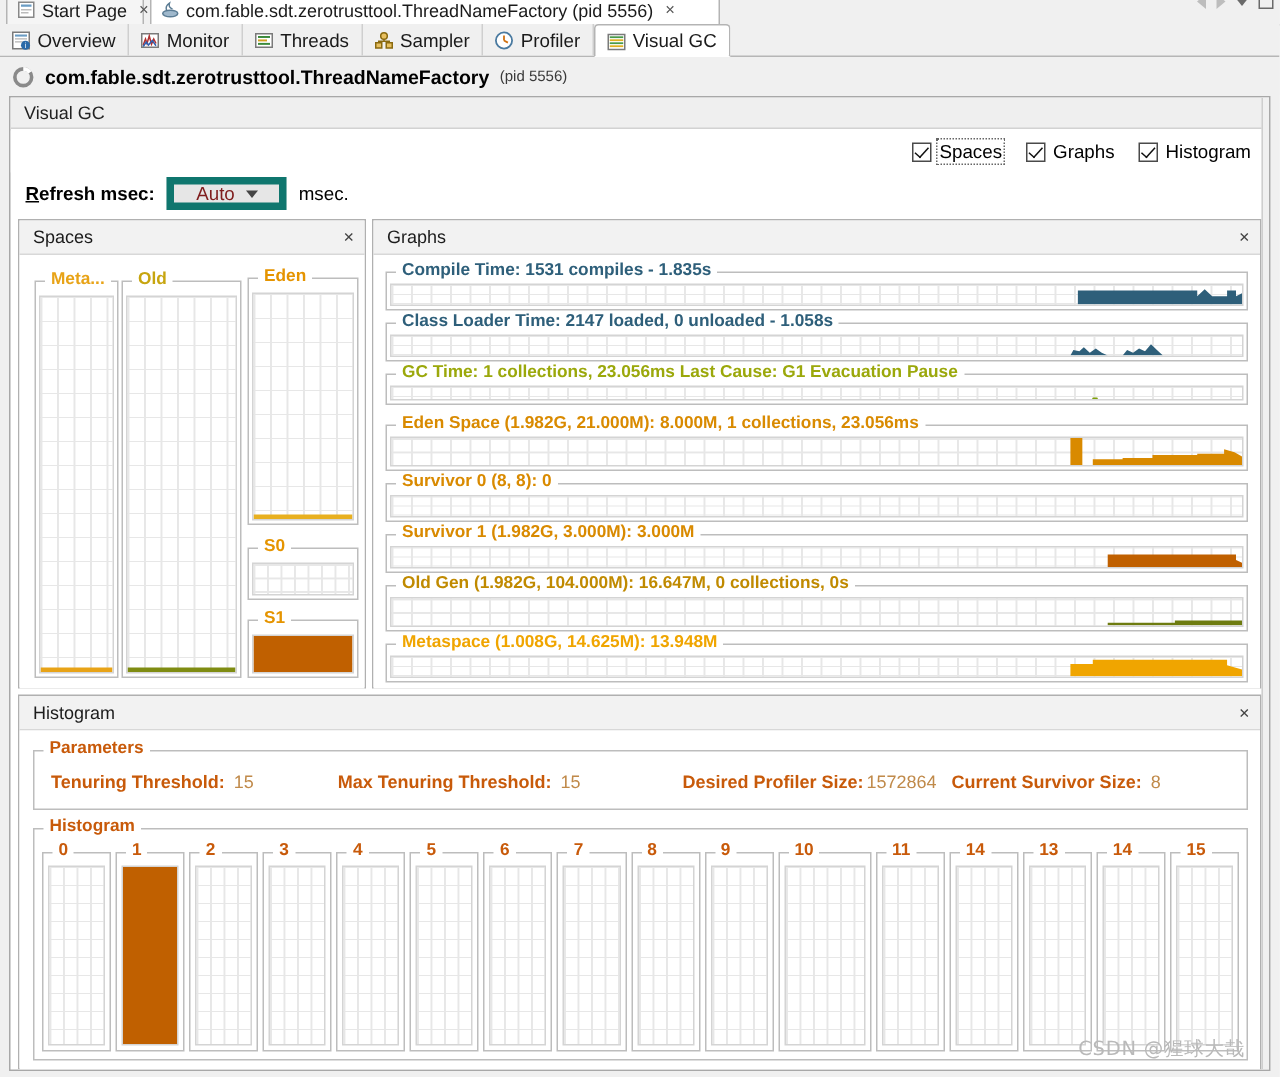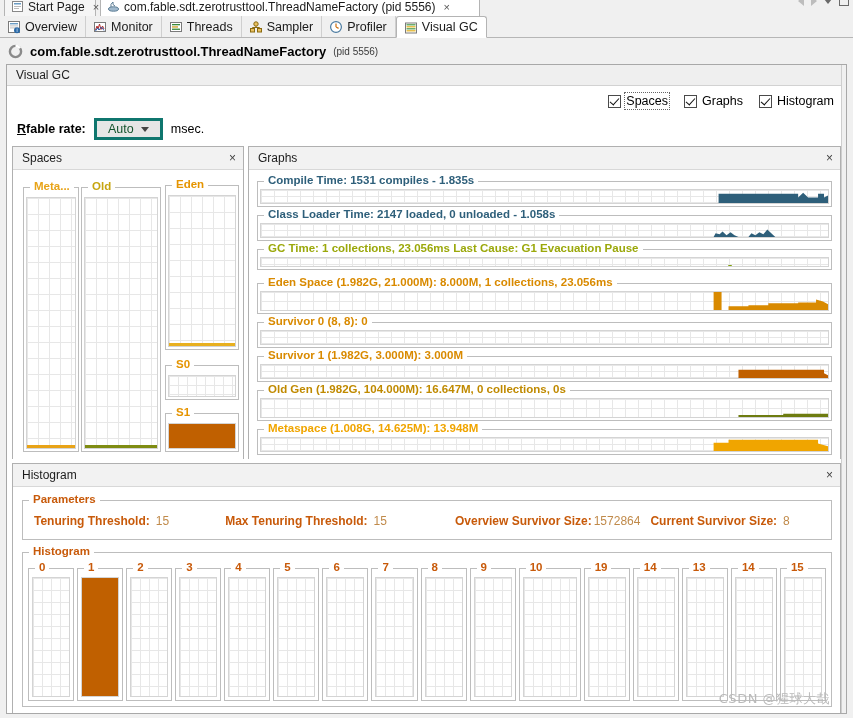--- a/index.html
+++ b/index.html
@@ -107,23 +107,23 @@
   }
   .chk.focus .lbl { outline: 1px dotted #666; outline-offset: 1px; }
 
   .refreshrow {
     position: absolute; left: 10px; top: 51px; height: 26px;
     display: flex; align-items: center; gap: 8px;
   }
   .refreshrow .rlabel { font-weight: bold; font-size: 12.5px; }
   .refreshrow .rlabel u { text-decoration: underline; }
   .combo {
-    width: 69px; height: 22px; background: #e6e6e6; border: 3px solid #0f766e;
+    width: 80px; height: 22px; background: #e6e6e6; border: 5px solid #0f766e;
     display: flex; align-items: center; justify-content: center; gap: 7px;
-    font-size: 12.5px; color: #14532d;
+    font-size: 12.5px; color: #7f1d1d;
   }
   .combo .dd { width: 0; height: 0; border-left: 4px solid transparent; border-right: 4px solid transparent; border-top: 5px solid #444; }
   .msec { font-size: 12.5px; }
 
   
   .subwin {
     position: absolute; background: #ffffff;
     border: 1px solid #b0b0b0;
   }
   .subwin-head {
@@ -302,21 +302,21 @@
         <span class="chkbox"></span>
         <span class="lbl">Graphs</span>
       </span>
       <span class="chk">
         <span class="chkbox"></span>
         <span class="lbl">Histogram</span>
       </span>
     </div>
 
     <div class="refreshrow">
-      <span class="rlabel"><u>R</u><span>fable rate:</span></span>
+      <span class="rlabel"><u>R</u><span>efresh msec:</span></span>
       <span class="combo">
         <span>Auto</span>
         <span class="dd"></span>
       </span>
       <span class="msec">msec.</span>
     </div>
 
     <div class="subwin" style="left:5px; top:81px; width:232px; height:313px;">
       <div class="subwin-head">
         <span>Spaces</span>
@@ -487,21 +487,21 @@
       <div class="subwin-body" style="height:226px;">
 
         <div class="gbox" style="left:9px; top:6px; width:810px; height:47px;">
           <div class="gborder"></div>
           <div class="gtitle" style="color:#C85A0A;">Parameters</div>
           <div style="position:absolute; left:12px; top:21px; right:8px; display:flex; align-items:center; font-size:12px;">
             <span style="font-weight:bold;color:#C85A0A;">Tenuring Threshold:</span>
             <span style="color:#C08A4A; margin-left:6px;">15</span>
             <span style="font-weight:bold;color:#C85A0A; margin-left:56px;">Max Tenuring Threshold:</span>
             <span style="color:#C08A4A; margin-left:6px;">15</span>
-            <span style="font-weight:bold;color:#C85A0A; margin-left:68px;">Overview Survivor Size:</span>
+            <span style="font-weight:bold;color:#C85A0A; margin-left:68px;">Desired Profiler Size:</span>
             <span style="color:#C08A4A; margin-left:2px;">1572864</span>
             <span style="font-weight:bold;color:#C85A0A; margin-left:10px;">Current Survivor Size:</span>
             <span style="color:#C08A4A; margin-left:6px;">8</span>
           </div>
         </div>
 
         <div class="gbox" style="left:9px; top:58px; width:810px; height:162px;">
           <div class="gborder"></div>
           <div class="gtitle" style="color:#C85A0A;">Histogram</div>
           <div class="ginner" style="top:16px; left:6px; right:6px; bottom:6px;">
@@ -600,21 +600,21 @@
                   <div class="gborder"></div>
                   <div class="gtitle" style="color: rgb(200, 90, 10);">10</div>
                   <div class="ginner" style="inset: 16px 4px 4px;">
                     <div class="gridc" style="background-size: 9px 12px;">
                       <div class="fillbar" style="height: 0%; background: rgb(192, 96, 0);"></div>
                     </div>
                   </div>
                 </div>
                 <div class="gbox" style="position: relative; flex: 1 1 0%; height: 100%;">
                   <div class="gborder"></div>
-                  <div class="gtitle" style="color: rgb(200, 90, 10);">19</div>
+                  <div class="gtitle" style="color: rgb(200, 90, 10);">11</div>
                   <div class="ginner" style="inset: 16px 4px 4px;">
                     <div class="gridc" style="background-size: 9px 12px;">
                       <div class="fillbar" style="height: 0%; background: rgb(192, 96, 0);"></div>
                     </div>
                   </div>
                 </div>
                 <div class="gbox" style="position: relative; flex: 1 1 0%; height: 100%;">
                   <div class="gborder"></div>
                   <div class="gtitle" style="color: rgb(200, 90, 10);">14</div>
                   <div class="ginner" style="inset: 16px 4px 4px;">

